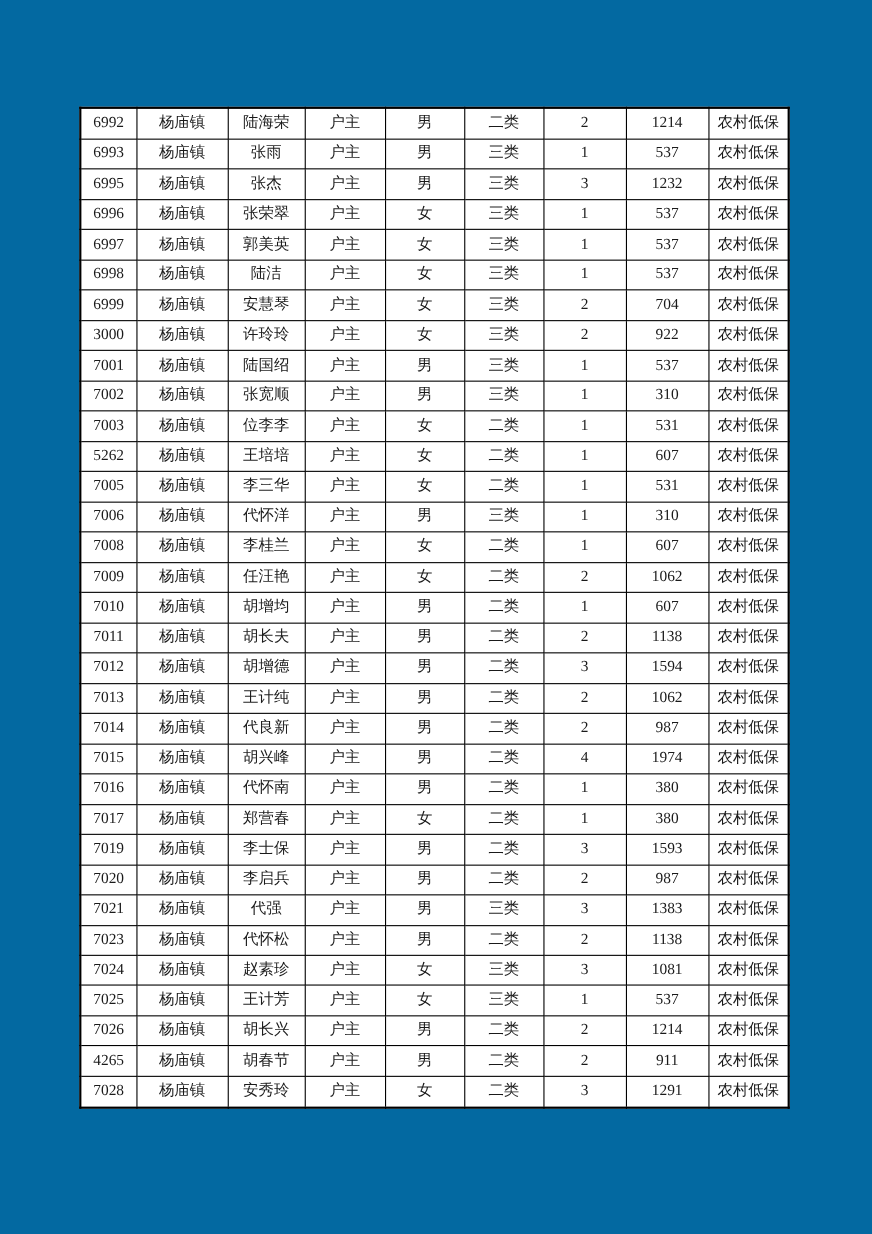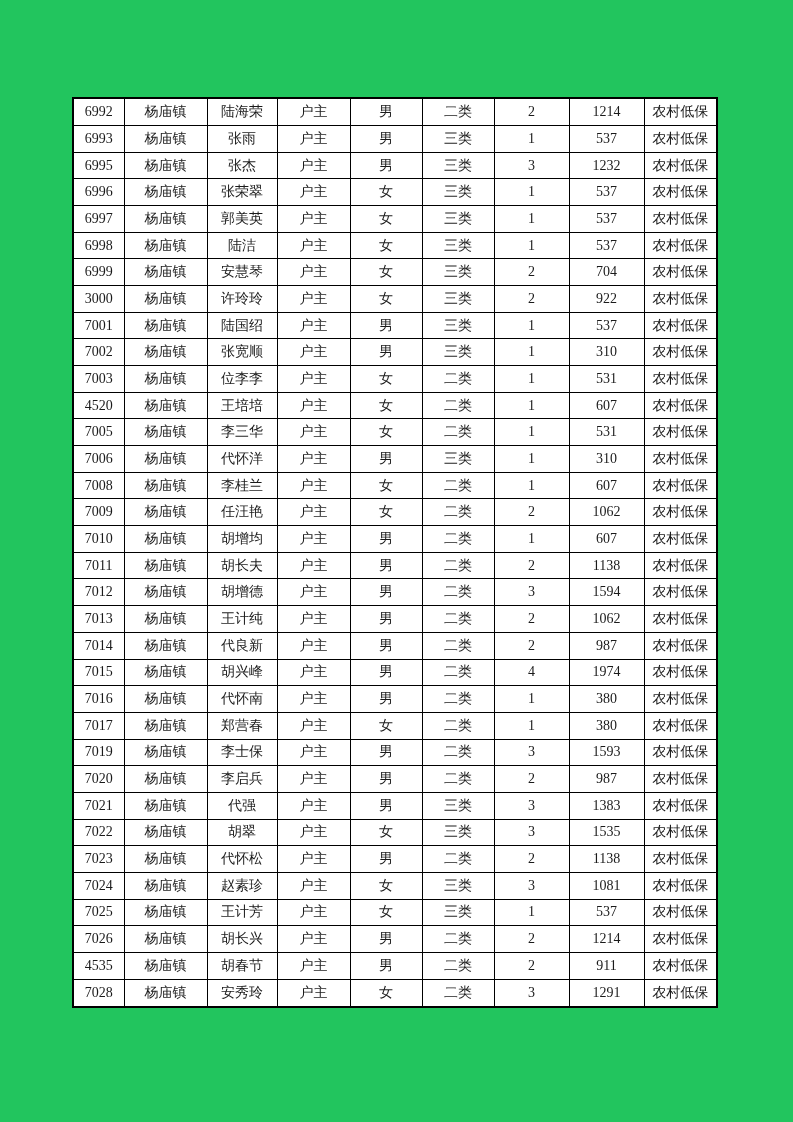--- a/index.html
+++ b/index.html
@@ -10,21 +10,21 @@
     width: 793px;
     height: 1122px;
     background: #ffffff;
     overflow: hidden;
     font-family: "Liberation Serif", "DejaVu Serif", serif;
   }
   .page {
     position: relative;
     width: 793px;
     height: 1122px;
-    background: #22c55e;
+    background: #0369a1;
     font-family: Liberation Serif, serif;
   }
   table.roster {
     position: absolute;
     left: 72px;
     top: 97px;
     width: 646px;
     height: 911px;
     border-collapse: collapse;
     table-layout: fixed;
@@ -175,21 +175,21 @@
           <td>杨庙镇</td>
           <td>位李李</td>
           <td>户主</td>
           <td>女</td>
           <td>二类</td>
           <td>1</td>
           <td>531</td>
           <td>农村低保</td>
         </tr>
         <tr>
-          <td>4520</td>
+          <td>5262</td>
           <td>杨庙镇</td>
           <td>王培培</td>
           <td>户主</td>
           <td>女</td>
           <td>二类</td>
           <td>1</td>
           <td>607</td>
           <td>农村低保</td>
         </tr>
         <tr>
@@ -351,31 +351,20 @@
           <td>杨庙镇</td>
           <td>代强</td>
           <td>户主</td>
           <td>男</td>
           <td>三类</td>
           <td>3</td>
           <td>1383</td>
           <td>农村低保</td>
         </tr>
         <tr>
-          <td>7022</td>
-          <td>杨庙镇</td>
-          <td>胡翠</td>
-          <td>户主</td>
-          <td>女</td>
-          <td>三类</td>
-          <td>3</td>
-          <td>1535</td>
-          <td>农村低保</td>
-        </tr>
-        <tr>
           <td>7023</td>
           <td>杨庙镇</td>
           <td>代怀松</td>
           <td>户主</td>
           <td>男</td>
           <td>二类</td>
           <td>2</td>
           <td>1138</td>
           <td>农村低保</td>
         </tr>
@@ -406,21 +395,21 @@
           <td>杨庙镇</td>
           <td>胡长兴</td>
           <td>户主</td>
           <td>男</td>
           <td>二类</td>
           <td>2</td>
           <td>1214</td>
           <td>农村低保</td>
         </tr>
         <tr>
-          <td>4535</td>
+          <td>4265</td>
           <td>杨庙镇</td>
           <td>胡春节</td>
           <td>户主</td>
           <td>男</td>
           <td>二类</td>
           <td>2</td>
           <td>911</td>
           <td>农村低保</td>
         </tr>
         <tr>

